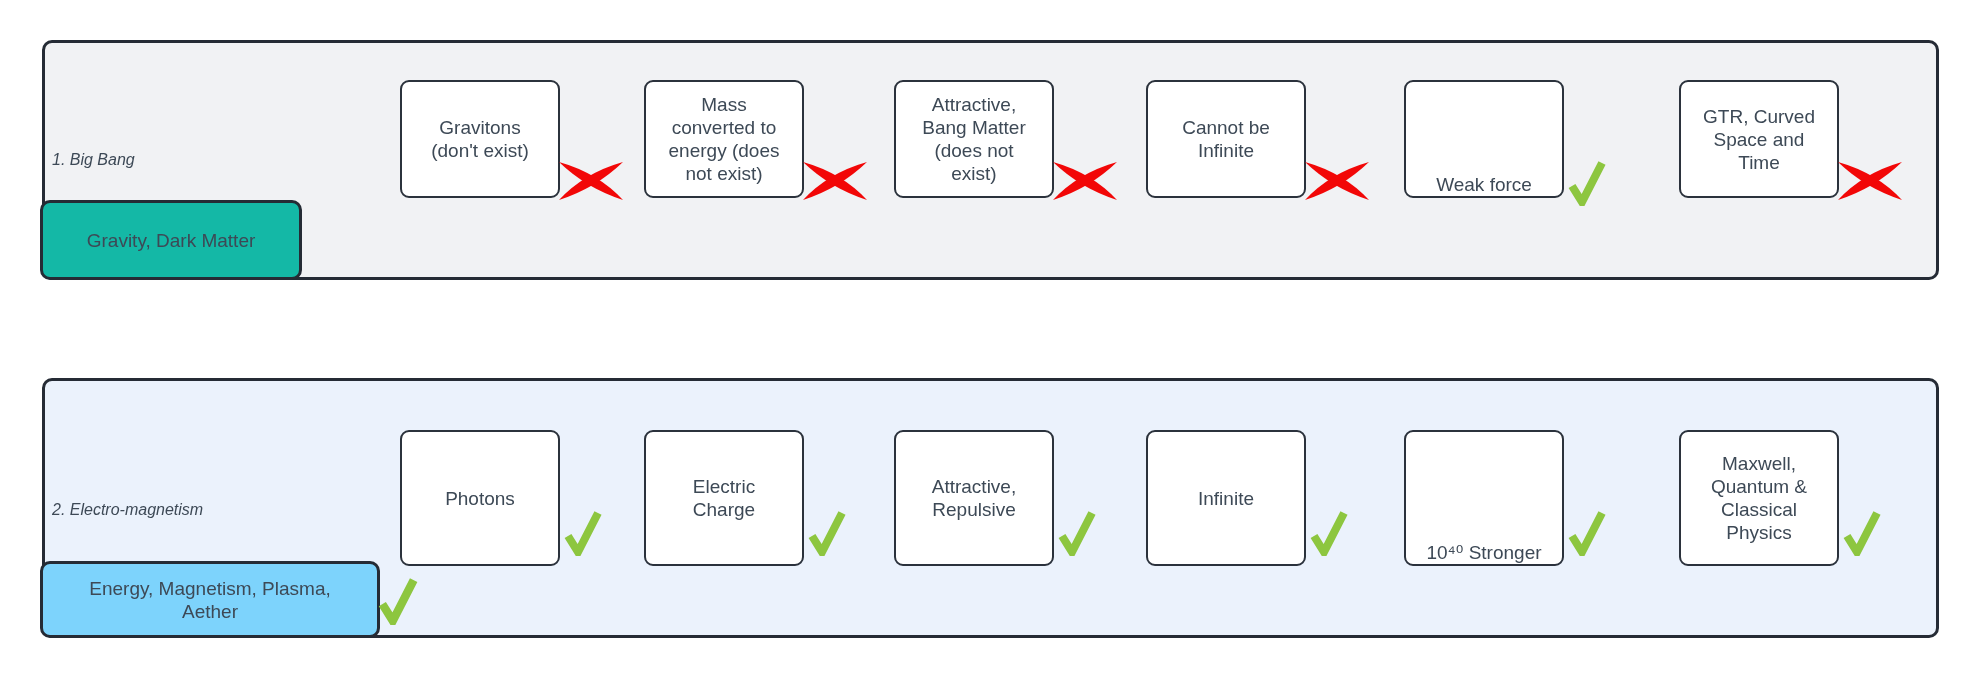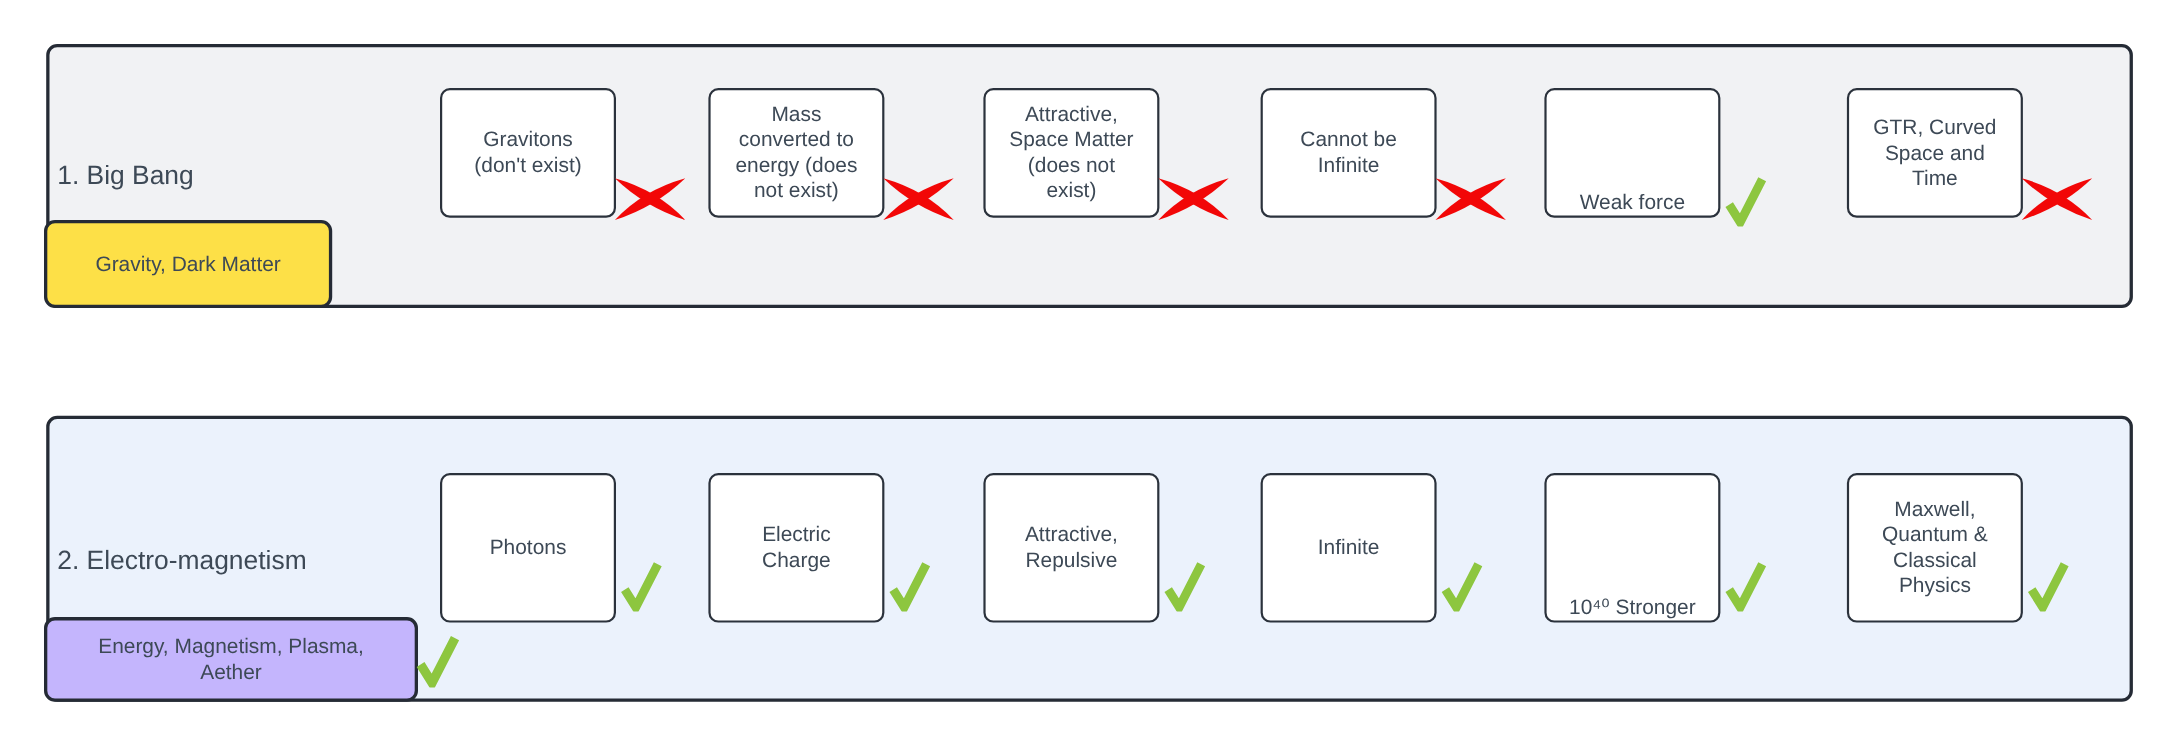--- a/index.html
+++ b/index.html
@@ -3,28 +3,28 @@
 <meta charset="utf-8">
 <style>
   html,body{margin:0;padding:0;background:#ffffff;}
   body{width:1980px;height:680px;position:relative;overflow:hidden;
        font-family:"Liberation Sans","DejaVu Sans",sans-serif;color:#3d4956;}
   *{box-sizing:border-box;}
   .canvas{position:absolute;inset:0;}
   .lane{position:absolute;left:42px;width:1897px;border:3px solid #252b35;border-radius:10px;}
   .lane.bigbang{top:40px;height:240px;background:#f1f2f4;}
   .lane.em{top:378px;height:260px;background:#ebf2fc;}
-  .lane-label{position:absolute;left:52px;font-size:24px;line-height:28px;white-space:nowrap;color:#3d4956;}
+  .lane-label{position:absolute;left:52px;font-size:16px;line-height:28px;white-space:nowrap;color:#3d4956;font-style:italic;}
   .lane-label.l1{top:146px;}
   .lane-label.l2{top:496px;}
   .tag{position:absolute;border:3px solid #252b35;border-radius:10px;display:flex;
        align-items:center;justify-content:center;text-align:center;
        font-size:19px;line-height:23px;z-index:3;padding:0 30px;}
-  .tag.t1{left:40px;top:200px;width:262px;height:80px;background:#fde047;}
-  .tag.t2{left:40px;top:561px;width:340px;height:77px;background:#c4b5fd;}
+  .tag.t1{left:40px;top:200px;width:262px;height:80px;background:#14b8a6;}
+  .tag.t2{left:40px;top:561px;width:340px;height:77px;background:#7dd3fc;}
   .node{position:absolute;width:160px;background:#ffffff;border:2.5px solid #2b323c;
         border-radius:9px;display:flex;align-items:center;justify-content:center;
         text-align:center;font-size:19px;line-height:23px;padding:0 17px;z-index:2;}
   .row1 .node{top:80px;height:118px;}
   .row2 .node{top:430px;height:136px;}
   .mark{position:absolute;z-index:4;pointer-events:none;}
   .mark.cross{width:66px;height:42px;left:156px;top:78px;}
   .mark.check{width:38px;height:46px;left:162px;top:78px;}
   .mark.tagcheck{position:absolute;left:378px;top:577px;width:40px;height:48px;z-index:4;}
   .c1{left:354px;margin-left:46px;} .c2{left:644px;} .c3{left:894px;} .c4{left:1146px;} .c5{left:1404px;align-items:flex-end;} .c6{left:1679px;}
@@ -59,21 +59,21 @@
           <use href="#sym-cross"></use>
         </svg>
     </div>
     <div class="node c2">
       <span>Mass converted to energy (does not exist)</span>
       <svg class="mark cross" viewBox="0 0 66 42">
           <use href="#sym-cross"></use>
         </svg>
     </div>
     <div class="node c3">
-      <span>Attractive, Space Matter (does not exist)</span>
+      <span>Attractive, Bang Matter (does not exist)</span>
       <svg class="mark cross" viewBox="0 0 66 42">
           <use href="#sym-cross"></use>
         </svg>
     </div>
     <div class="node c4">
       <span>Cannot be Infinite</span>
       <svg class="mark cross" viewBox="0 0 66 42">
           <use href="#sym-cross"></use>
         </svg>
     </div>

